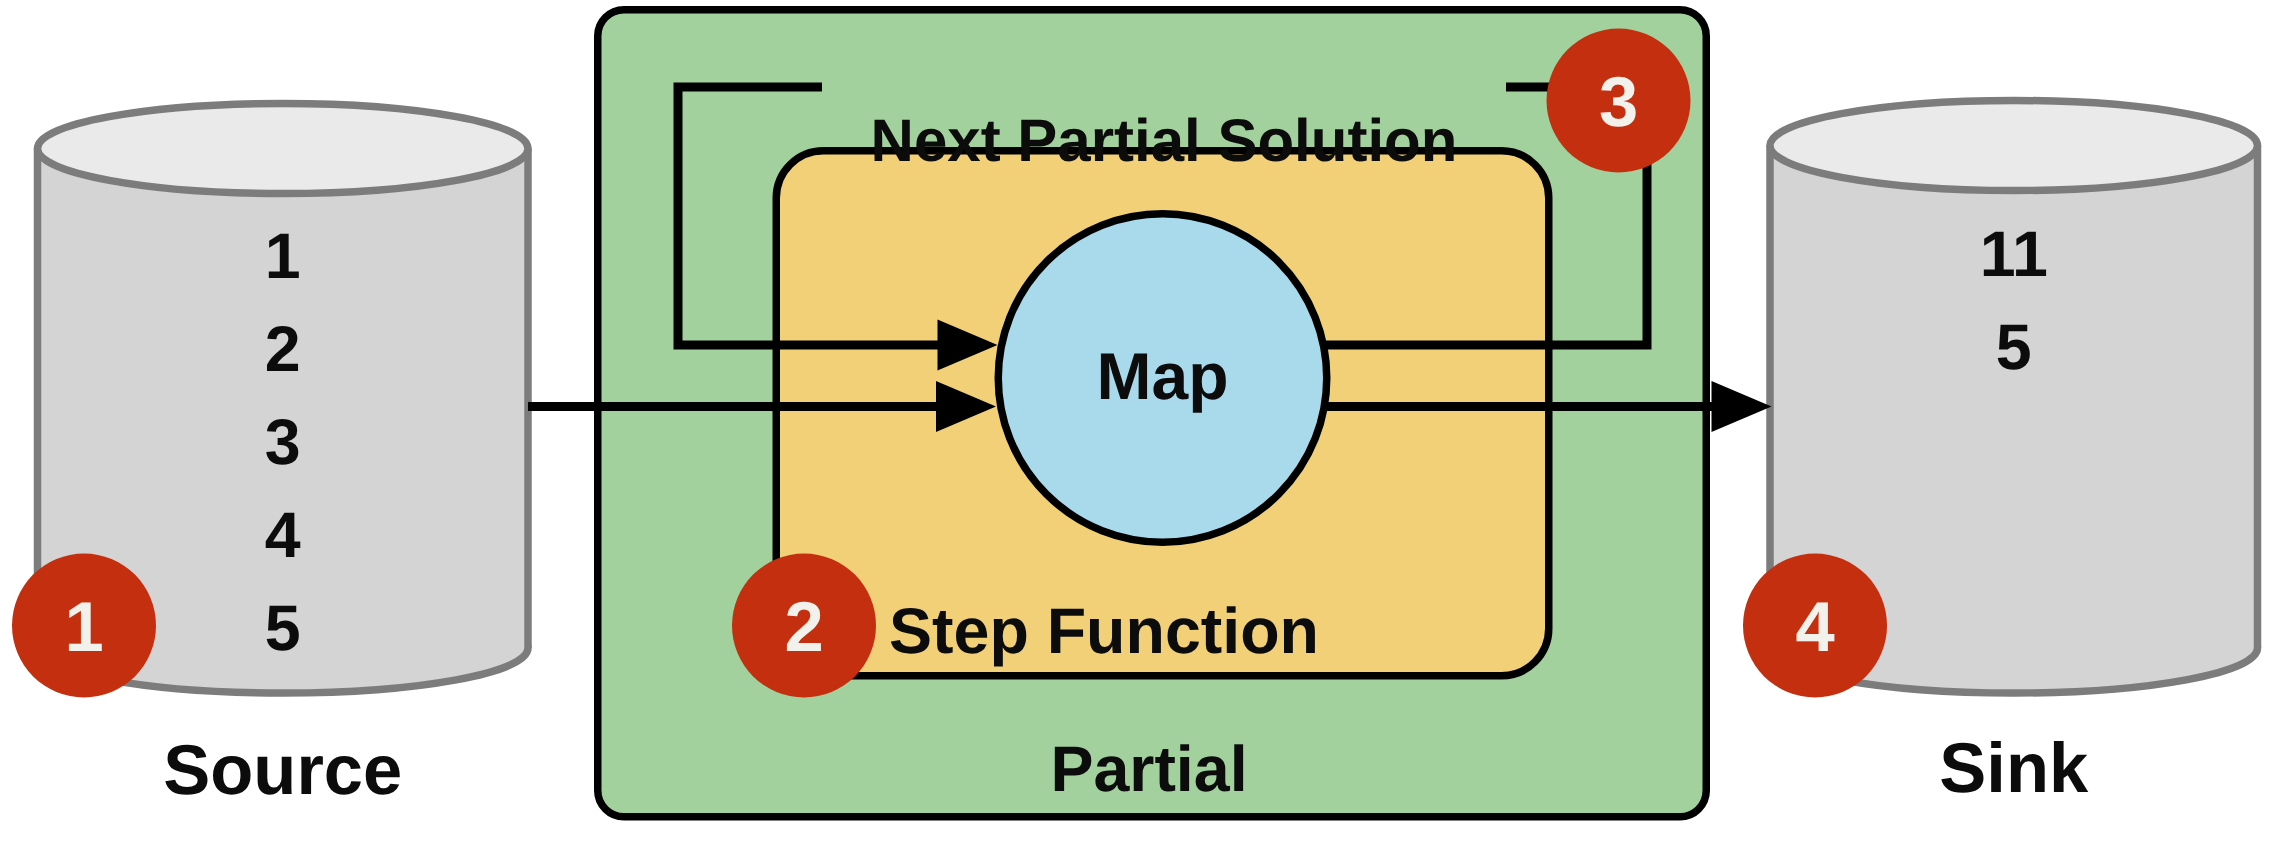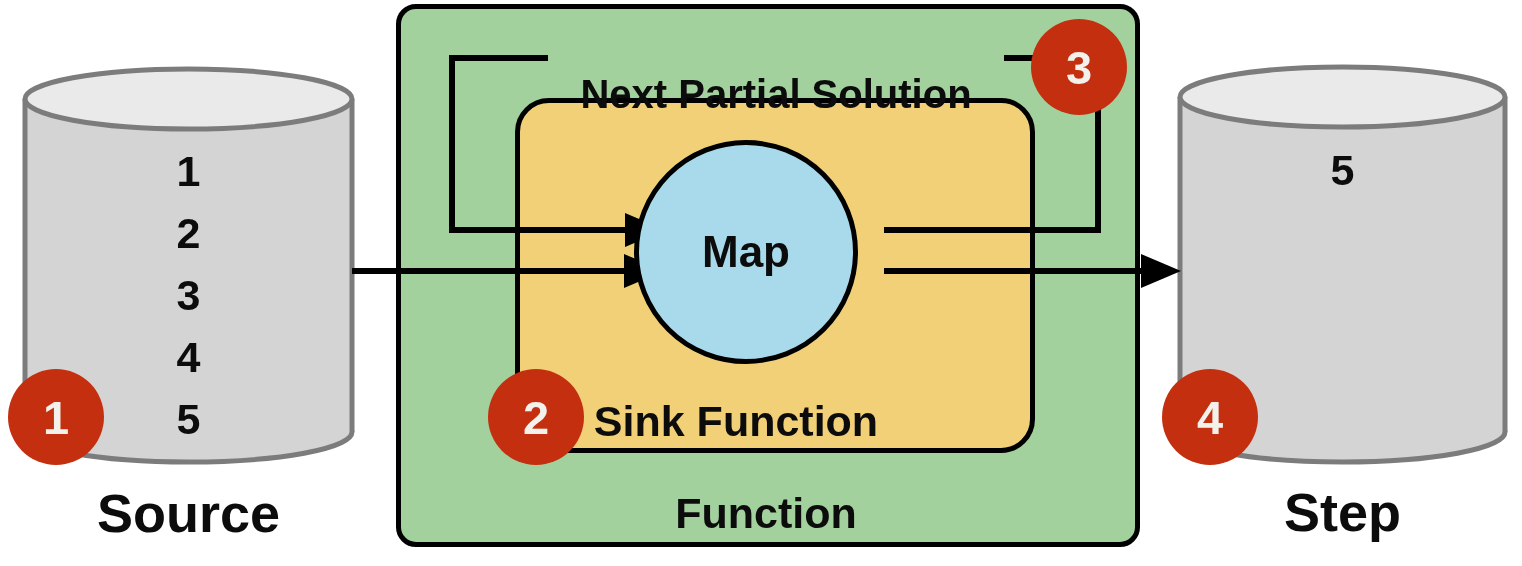--- a/index.html
+++ b/index.html
@@ -12,30 +12,30 @@
   .green-box{
     left:396px;top:4px;width:744px;height:543px;border-radius:20px;
     background:#a3d19d;z-index:1;
   }
   .yellow-box{
     left:515px;top:98px;width:520px;height:355px;border-radius:34px;
     background:#f1d078;z-index:2;
   }
   .svg-lines{z-index:3;}
   .map-circle{
-    position:absolute;left:634px;top:140px;width:224px;height:224px;
+    position:absolute;left:663px;top:140px;width:224px;height:224px;
     box-sizing:border-box;border:5px solid #000;border-radius:50%;
     background:#a8daec;z-index:4;display:flex;align-items:center;justify-content:center;
     font-size:44px;
   }
   .label{position:absolute;z-index:5;text-align:center;}
   .nps-label{left:560px;top:36px;width:432px;font-size:40px;line-height:44px;margin-top:36px;}
   .step-label{left:586px;top:398px;width:300px;font-size:43px;line-height:46px;}
   .iterate-label{left:616px;top:490px;width:300px;font-size:43px;line-height:46px;}
-  .cyl-label{font-size:54px;line-height:50px;}
+  .cyl-label{font-size:47px;line-height:50px;}
   .source-label{left:25px;top:488px;width:327px;}
   .sink-label{left:1180px;top:487px;width:325px;}
   .values{
     position:absolute;z-index:5;display:flex;flex-direction:column;
     text-align:center;font-size:43px;
   }
   .values div{height:62px;line-height:62px;}
   .source-values{left:25px;top:140px;width:327px;}
   .sink-values{left:1180px;top:139px;width:325px;}
   .badge{
@@ -96,33 +96,34 @@
     <g>
       <path d="M1004 58 H1038" fill="none" stroke="#000" stroke-width="6"></path>
     </g>
   </svg>
 
   <div class="map-circle">
     <span>Map</span>
   </div>
 
   <div class="label nps-label">Next Partial Solution</div>
-  <div class="label step-label">Sink Function</div>
-  <div class="label iterate-label">Function</div>
+  <div class="label step-label">Step Function</div>
+  <div class="label iterate-label">Partial</div>
   <div class="label cyl-label source-label">Source</div>
-  <div class="label cyl-label sink-label">Step</div>
+  <div class="label cyl-label sink-label">Sink</div>
 
   <div class="values source-values">
     <div>1</div>
     <div>2</div>
     <div>3</div>
     <div>4</div>
     <div>5</div>
   </div>
   <div class="values sink-values">
+    <div>11</div>
     <div>5</div>
   </div>
 
   <div class="badge badge-1">1</div>
   <div class="badge badge-2">2</div>
   <div class="badge badge-3">3</div>
   <div class="badge badge-4">4</div>
 
 </div>
 

